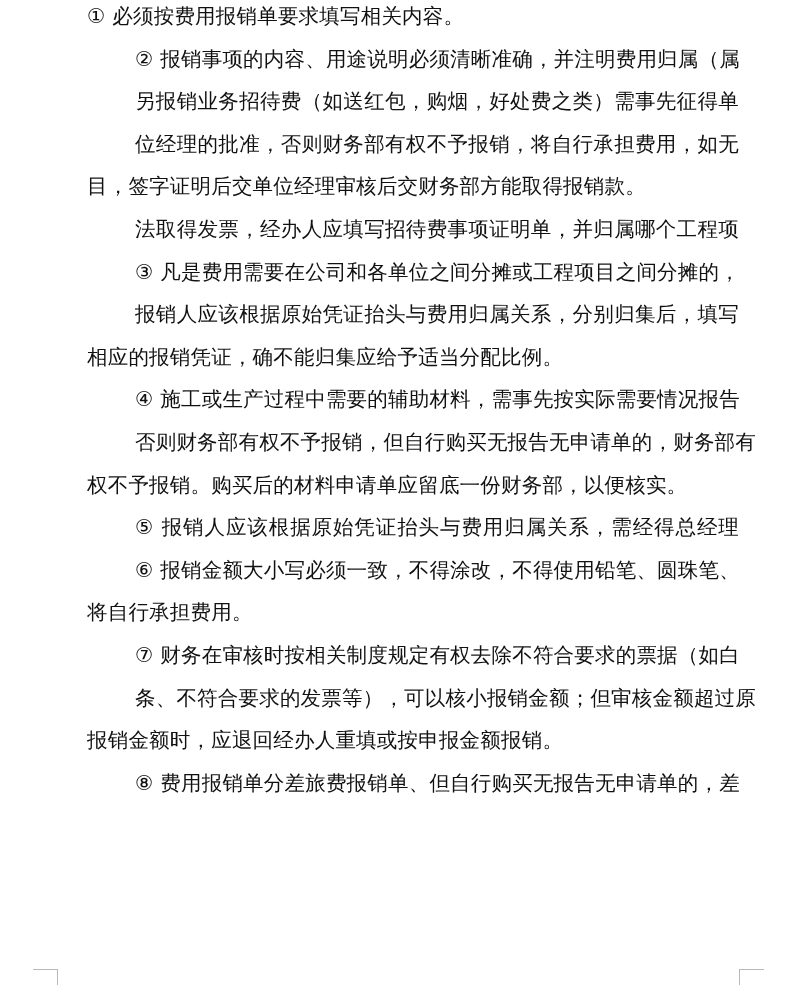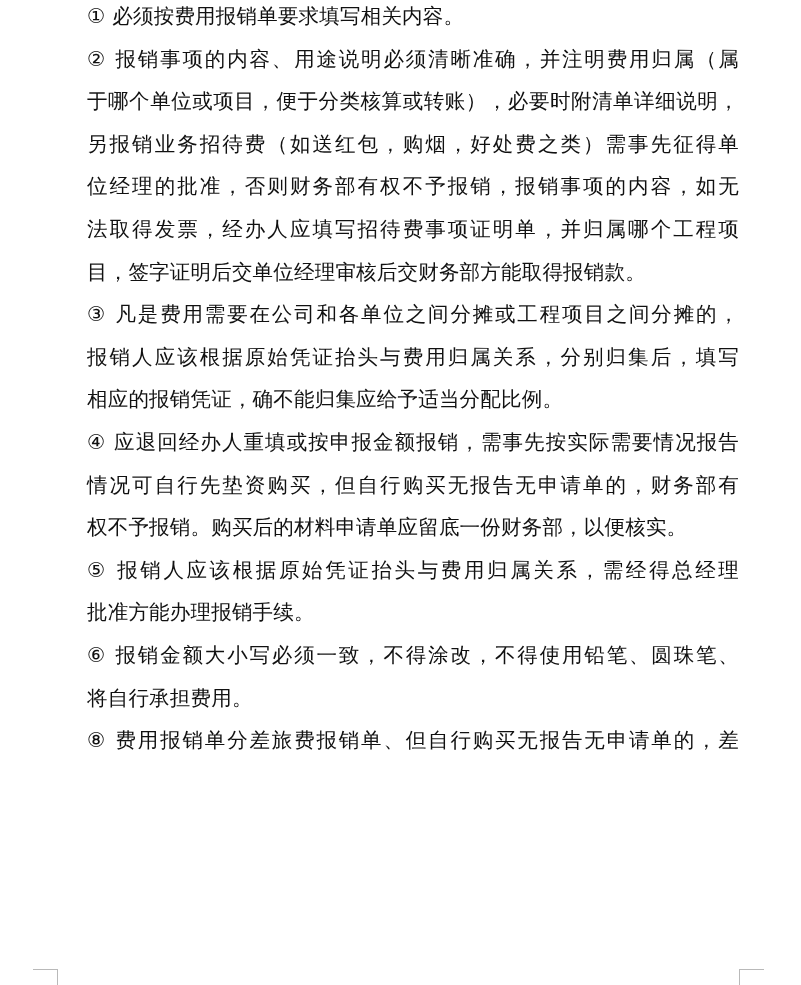--- a/index.html
+++ b/index.html
@@ -24,21 +24,21 @@
     letter-spacing: 0.2px;
   }
   .para {
     margin: 0;
     text-align: justify;
     text-align-last: left;
     white-space: normal;
     word-break: break-all;
   }
   .line { display: block; white-space: nowrap; height: 42.6px; }
-  .line.just { text-align: justify; text-align-last: justify; }
+  .line.just { text-align: justify; text-align-last: justify; margin-left: 48px; }
   .corner {
     position: absolute; width: 24px; height: 16px;
   }
   .corner-left {
     left: 33px; top: 969px;
     border-top: 1px solid #b9b9b9;
     border-right: 1px solid #b9b9b9;
   }
   .corner-right {
     left: 739px; top: 969px;
@@ -51,49 +51,52 @@
 
 <div class="page">
   <div class="content">
 
     <div class="para">
       <span class="line">① 必须按费用报销单要求填写相关内容。</span>
     </div>
 
     <div class="para">
       <span class="line just">② 报销事项的内容、用途说明必须清晰准确，并注明费用归属（属</span>
-      <span class="line just">于哪个单位或项目，便于分类核算或转账），必要时附清单详细说明，</span>
       <span class="line just">另报销业务招待费（如送红包，购烟，好处费之类）需事先征得单</span>
-      <span class="line just">位经理的批准，否则财务部有权不予报销，报销事项的内容，如无</span>
+      <span class="line just">位经理的批准，否则财务部有权不予报销，将自行承担费用，如无</span>
+      <span class="line">目，签字证明后交单位经理审核后交财务部方能取得报销款。</span>
       <span class="line just">法取得发票，经办人应填写招待费事项证明单，并归属哪个工程项</span>
-      <span class="line">目，签字证明后交单位经理审核后交财务部方能取得报销款。</span>
     </div>
 
     <div class="para">
       <span class="line just">③ 凡是费用需要在公司和各单位之间分摊或工程项目之间分摊的，</span>
       <span class="line just">报销人应该根据原始凭证抬头与费用归属关系，分别归集后，填写</span>
       <span class="line">相应的报销凭证，确不能归集应给予适当分配比例。</span>
     </div>
 
     <div class="para">
-      <span class="line just">④ 应退回经办人重填或按申报金额报销，需事先按实际需要情况报告</span>
-      <span class="line just">情况可自行先垫资购买，但自行购买无报告无申请单的，财务部有</span>
+      <span class="line just">④ 施工或生产过程中需要的辅助材料，需事先按实际需要情况报告</span>
+      <span class="line just">否则财务部有权不予报销，但自行购买无报告无申请单的，财务部有</span>
       <span class="line">权不予报销。购买后的材料申请单应留底一份财务部，以便核实。</span>
     </div>
 
     <div class="para">
       <span class="line just">⑤ 报销人应该根据原始凭证抬头与费用归属关系，需经得总经理</span>
-      <span class="line">批准方能办理报销手续。</span>
     </div>
 
     <div class="para">
       <span class="line just">⑥ 报销金额大小写必须一致，不得涂改，不得使用铅笔、圆珠笔、</span>
       <span class="line">将自行承担费用。</span>
     </div>
 
+    <div class="para">
+      <span class="line just">⑦ 财务在审核时按相关制度规定有权去除不符合要求的票据（如白</span>
+      <span class="line just">条、不符合要求的发票等），可以核小报销金额；但审核金额超过原</span>
+      <span class="line">报销金额时，应退回经办人重填或按申报金额报销。</span>
+    </div>
 
     <div class="para">
       <span class="line just">⑧ 费用报销单分差旅费报销单、但自行购买无报告无申请单的，差</span>
     </div>
 
   </div>
 
   <div class="corner corner-left"></div>
   <div class="corner corner-right"></div>
 </div>

